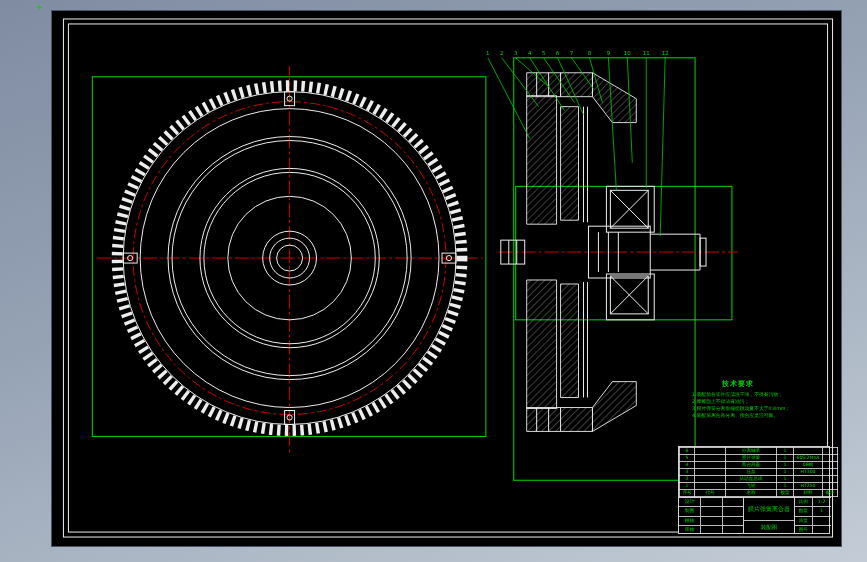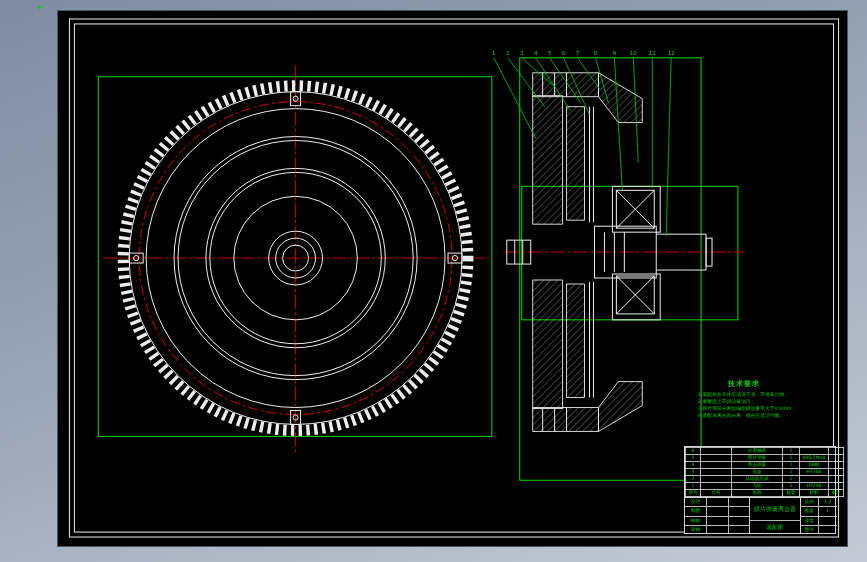--- a/index.html
+++ b/index.html
@@ -2,21 +2,21 @@
 <html><head>
 <meta charset="utf-8">
 <style>
   html,body{margin:0;padding:0;}
   body{
     width:867px;height:562px;position:relative;overflow:hidden;
     background:linear-gradient(160deg,#7f8ca2 0%,#95a2b4 40%,#c3ccd6 100%);
     font-family:"DejaVu Sans",sans-serif;
   }
   .canvas{
-    position:absolute;left:57px;top:10px;width:791px;height:537px;
+    position:absolute;left:51px;top:10px;width:791px;height:537px;
     background:#000;border:1px solid #4a5568;box-sizing:border-box;
   }
   .drawing{position:absolute;left:0;top:0;width:100%;height:100%;}
   
   .w{stroke:#ededed;fill:none;stroke-width:1;}
   .wt{stroke:#ededed;fill:none;}
   .g{stroke:#00dd00;fill:none;stroke-width:1;}
   .gl{stroke:#00cc00;fill:none;stroke-width:0.8;}
   .r{stroke:#cc0000;fill:none;stroke-width:1;}
   .hatchpoly{fill:url(#hatch);stroke:#ededed;stroke-width:0.9;}

